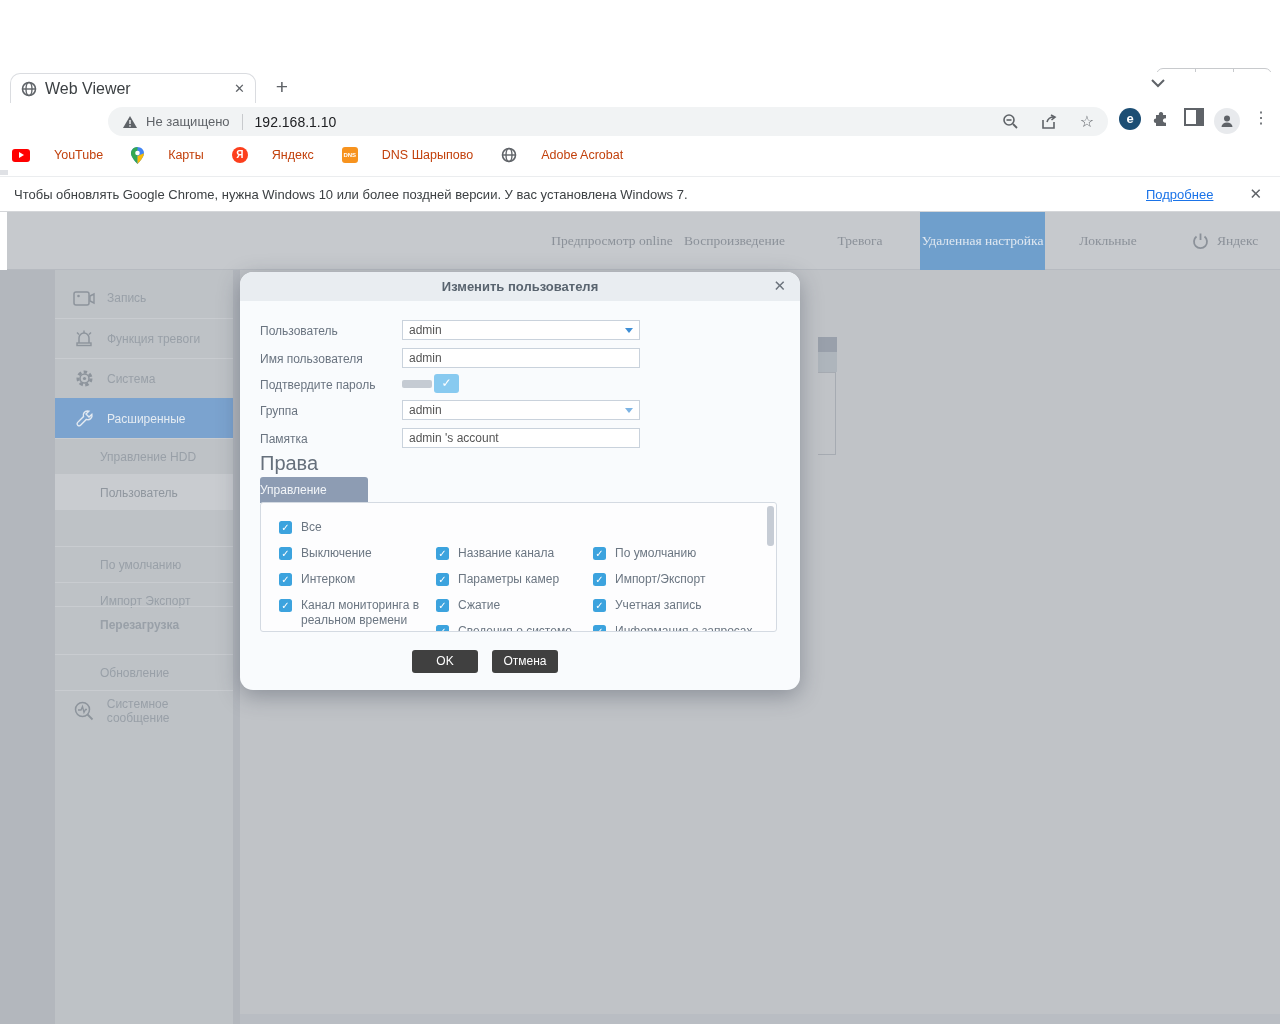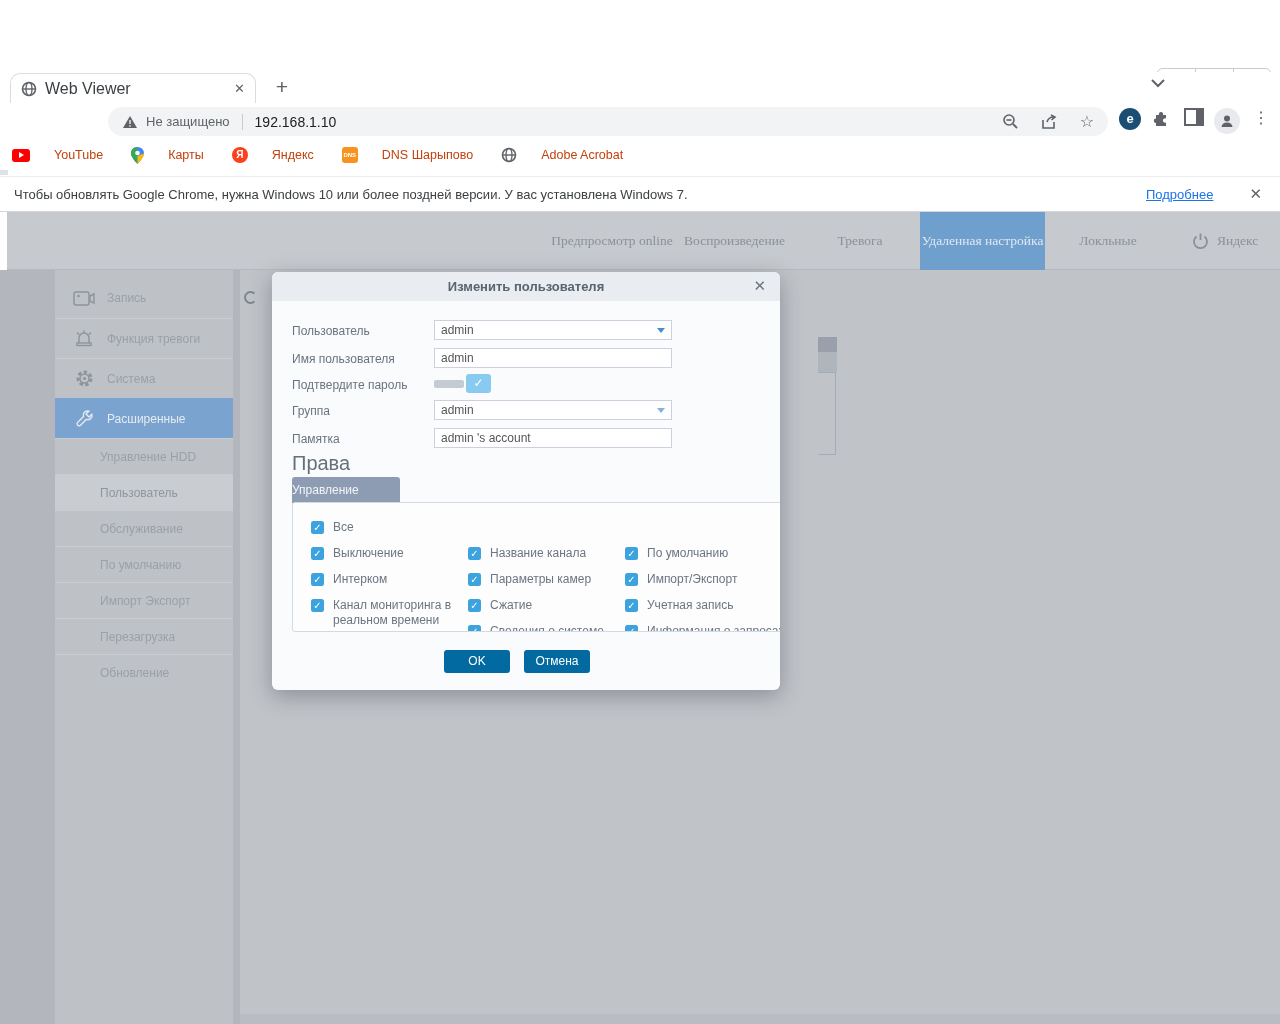--- a/index.html
+++ b/index.html
@@ -68,39 +68,39 @@
   .sb-sub { padding-left:45px; }
   .sb-item.active { background:#7ba3cf; color:#e4ebf2; border-top-color:#7ba3cf; }
   .sb-item.selected { background:#c9ccd0; color:#8f969e; }
 
   .artifact-refresh { position:absolute; left:244px; top:291px; width:13px; height:13px; border:2.5px solid #7d848d; border-radius:50%; border-right-color:transparent; }
   .bg-th { position:absolute; left:818px; top:337px; width:19px; height:15px; background:#99a0ab; }
   .bg-td { position:absolute; left:818px; top:352px; width:19px; height:20px; background:#aeb5bc; }
   .bg-box { position:absolute; left:818px; top:372px; width:18px; height:83px; border:1px solid #a6abb2; border-left:none; }
 
   
-  .modal { position:absolute; left:272px; top:272px; width:508px; height:418px; background:#f9fbfd; border-radius:6px; box-shadow:0 6px 22px rgba(40,50,65,.35); overflow:hidden; }
+  .modal { position:absolute; left:240px; top:272px; width:560px; height:418px; background:#f9fbfd; border-radius:13px; box-shadow:0 6px 22px rgba(40,50,65,.35); overflow:hidden; }
   .modal-title { height:29px; background:#e9edf1; text-align:center; line-height:29px; font-size:13px; font-weight:bold; color:#59646f; }
   .modal-close { position:absolute; right:14px; top:5px; font-size:15px; color:#6b737c; font-weight:normal; }
   .frow-label { position:absolute; left:20px; font-size:12px; color:#6a7480; }
   .dd { position:absolute; left:162px; width:238px; height:20px; background:#fff; border:1px solid #c9d2dc; font-size:12px; color:#555; line-height:18px; padding:0 6px; }
   .dd .chev { position:absolute; right:6px; top:7px; width:0; height:0; border-left:4px solid transparent; border-right:4px solid transparent; border-top:5px solid #3f8fd6; }
   .dd .chev.light { border-top-color:#7db4e4; }
   .txt { position:absolute; left:162px; width:238px; height:20px; background:#fff; border:1px solid #c9d2dc; font-size:12px; color:#555; padding:0 6px; font-family:"Liberation Sans", sans-serif; }
   .toggle-bar { position:absolute; left:162px; width:30px; height:8px; background:#c5cbd3; border-radius:2px; }
   .toggle-box { position:absolute; left:194px; width:25px; height:19px; background:#88caf0; border-radius:3px; color:#fff; font-size:12px; text-align:center; line-height:19px; }
   .rights-title { position:absolute; left:20px; top:180px; font-size:20px; color:#66707c; }
   .rights-tab { position:absolute; left:20px; top:205px; width:108px; height:26px; background:#8d9cb3; border-radius:3px 3px 0 0; color:#f2f5f8; font-size:12px; text-align:left; line-height:26px; }
   .rights-panel { position:absolute; left:20px; top:230px; width:517px; height:130px; background:#fdfdfe; border:1px solid #d4dae2; border-radius:3px; overflow:hidden; }
   .cb-cell { position:absolute; display:flex; align-items:flex-start; }
   .cb { width:13px; height:13px; background:#3ca3de; border-radius:2.5px; color:#fff; font-size:10px; line-height:13px; text-align:center; flex:none; }
   .cb-label { font-size:12px; color:#6b7682; margin-left:9px; line-height:15px; margin-top:-1px; }
   .cb-wrap .cb-label { width:122px; }
   .vthumb { position:absolute; right:2px; top:3px; width:7px; height:40px; background:#c6ccd5; border-radius:3px; }
-  .mbtn { position:absolute; top:378px; width:66px; height:23px; background:#0369a1; border-radius:3px; color:#fff; font-size:12px; text-align:center; line-height:23px; }
+  .mbtn { position:absolute; top:378px; width:66px; height:23px; background:#404040; border-radius:3px; color:#fff; font-size:12px; text-align:center; line-height:23px; }
 
   svg { display:block; }
 </style>
 </head>
 <body>
 
 <div id="screen">
 
   <div class="win-controls">
     <div class="win-btn">
@@ -290,34 +290,41 @@
           </svg>
       </span>
       <span>Расширенные</span>
     </div>
     <div class="sb-item sb-sub" style="top:168px;height:36px;">
       <span>Управление HDD</span>
     </div>
     <div class="sb-item sb-sub selected" style="top:204px;height:36px;">
       <span>Пользователь</span>
     </div>
-    <div class="sb-item sb-sub" style="top:240px;height:36px;">
-      <span>Обслуживание</span>
-    </div>
     <div class="sb-item sb-sub" style="top:276px;height:36px;">
       <span>По умолчанию</span>
     </div>
     <div class="sb-item sb-sub" style="top:312px;height:36px;">
       <span>Импорт Экспорт</span>
     </div>
-    <div class="sb-item sb-sub" style="top:348px;height:36px;">
+    <div class="sb-item sb-sub" style="top:336px;height:36px;font-weight:bold;">
       <span>Перезагрузка</span>
     </div>
     <div class="sb-item sb-sub" style="top:384px;height:36px;">
       <span>Обновление</span>
+    </div>
+    <div class="sb-item" style="top:420px;height:40px;">
+      <span class="ic">
+        <svg width="20" height="20" viewBox="0 0 20 20">
+            <circle cx="8.5" cy="8.5" r="7" fill="none" stroke="#8d949c" stroke-width="1.5"></circle>
+            <polyline points="4,9 7,9 8.5,5.5 10,11.5 11.5,8.5 13,8.5" fill="none" stroke="#8d949c" stroke-width="1.3"></polyline>
+            <line x1="13.5" y1="13.5" x2="18.5" y2="18.5" stroke="#8d949c" stroke-width="1.8"></line>
+          </svg>
+      </span>
+      <span>Системное сообщение</span>
     </div>
   </div>
 
   <div class="artifact-refresh"></div>
   <div class="bg-th"></div>
   <div class="bg-td"></div>
   <div class="bg-box"></div>
 
   <div class="modal">
     <div class="modal-title">Изменить пользователя</div>

